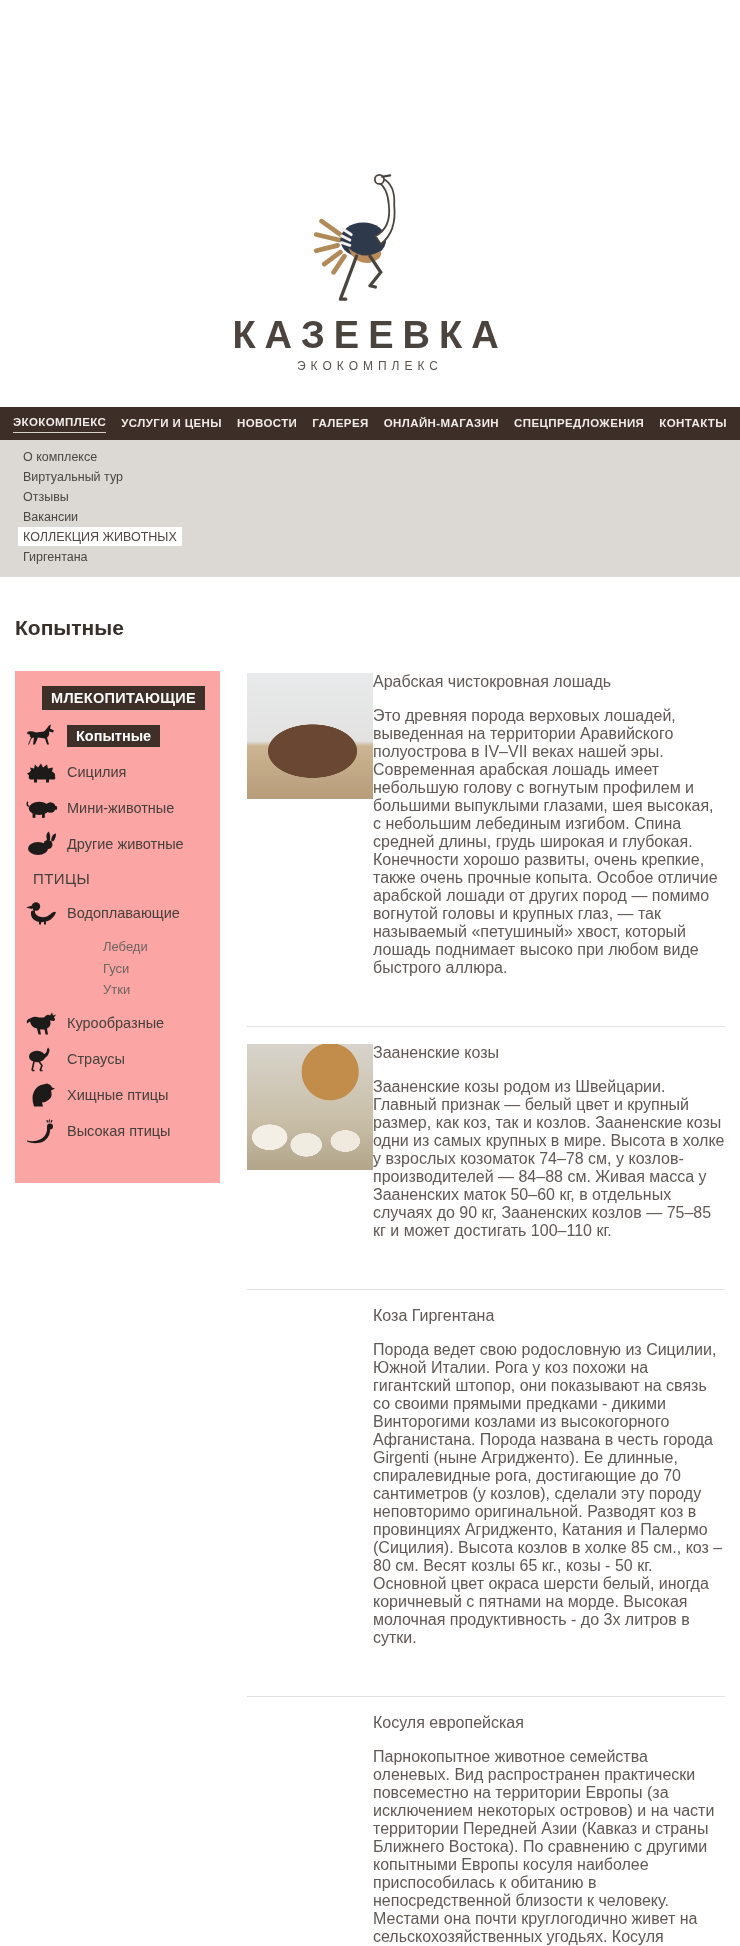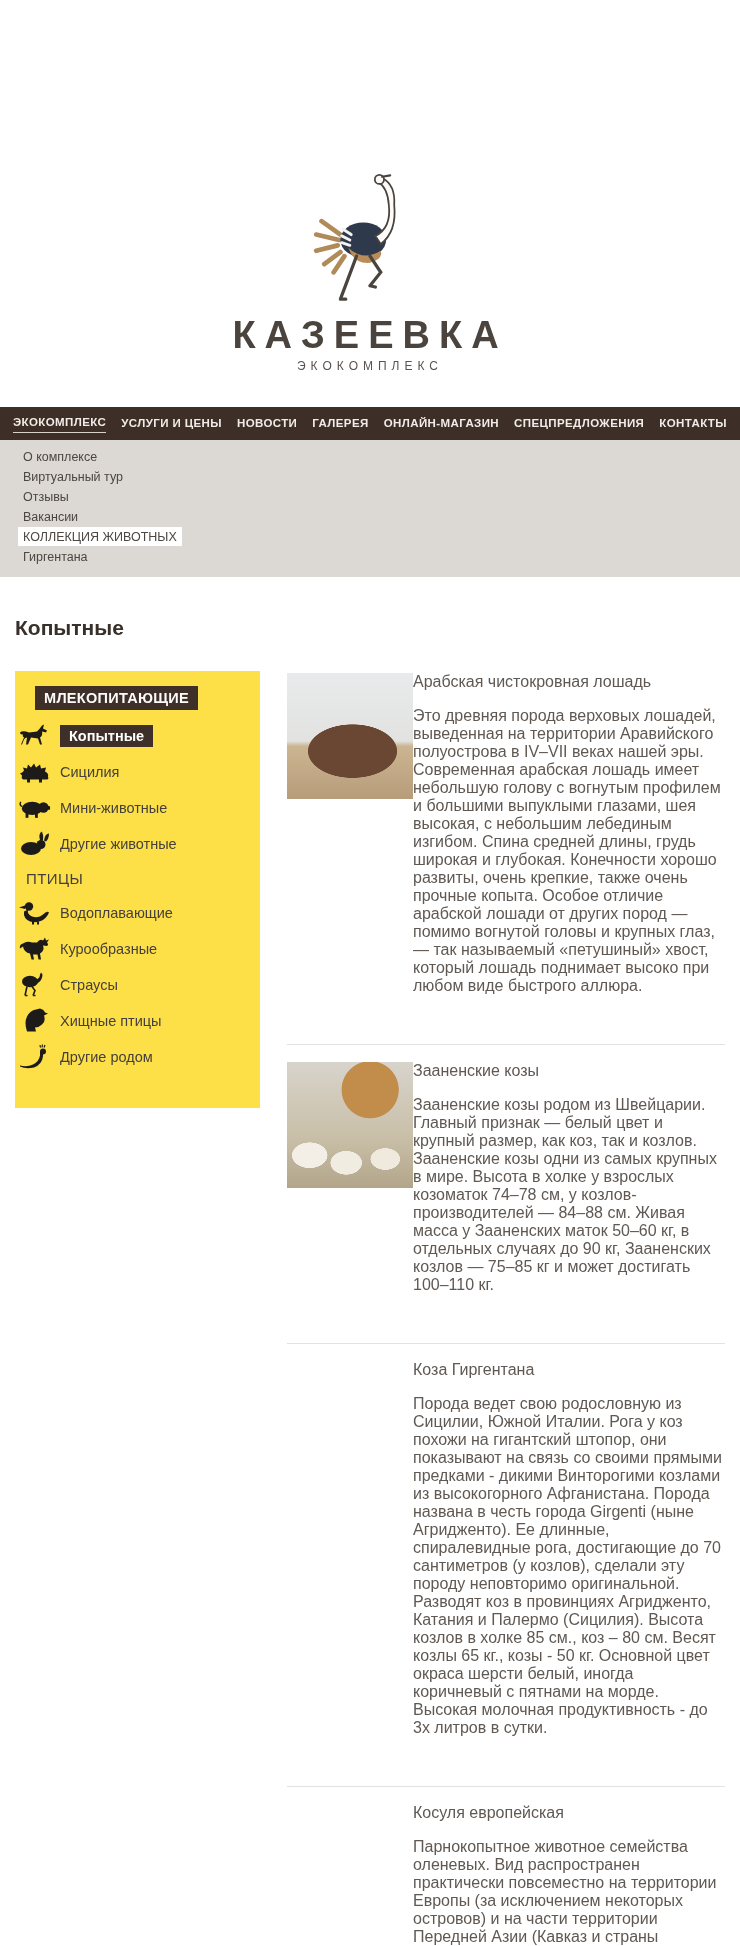--- a/index.html
+++ b/index.html
@@ -35,21 +35,21 @@
   }
   .submenu-item.highlight { background:#ffffff; }
 
   
   .page-title { margin:39px 0 0 15px; font-size:21px; font-weight:bold; color:#38302a; }
 
   
   .layout { display:flex; align-items:flex-start; padding:0 15px; margin-top:31px; }
 
   
-  .sidebar { width:245px; flex:none; background:#fde047; padding:15px 8px 28px 4px; }
+  .sidebar { width:205px; flex:none; background:#fca5a5; padding:15px 8px 28px 11px; }
   .side-badge-header {
     display:inline-block; background:#3e2f28; color:#fdfcfb; font-weight:bold;
     font-size:14.5px; padding:4px 9px; margin:0 0 13px 16px; letter-spacing:.3px;
   }
   .side-item { display:flex; align-items:center; margin-bottom:11px; cursor:pointer; }
   .cat-icon { width:32px; height:25px; flex:none; margin-right:9px; }
   .cat-icon svg { width:32px; height:25px; fill:#1d1b19; }
   .side-label { font-size:14.5px; color:#45403b; }
   .side-label.active { background:#3e2f28; color:#ffffff; padding:3px 9px; font-weight:bold; }
   .side-group-header { font-size:15px; color:#45403b; margin:14px 0 13px 7px; letter-spacing:.4px; }
@@ -259,20 +259,25 @@
     </div>
 
     <div class="side-group-header">ПТИЦЫ</div>
 
     <div class="side-item">
       <span class="cat-icon"><svg>
             <use href="#ic-waterfowl"></use>
           </svg></span>
       <span class="side-label">Водоплавающие</span>
     </div>
+    <div class="side-children">
+      <div class="side-subitem">Лебеди</div>
+      <div class="side-subitem">Гуси</div>
+      <div class="side-subitem">Утки</div>
+    </div>
 
     <div class="side-item">
       <span class="cat-icon"><svg>
             <use href="#ic-chicken"></use>
           </svg></span>
       <span class="side-label">Курообразные</span>
     </div>
 
     <div class="side-item">
       <span class="cat-icon"><svg>
@@ -283,21 +288,21 @@
     <div class="side-item">
       <span class="cat-icon"><svg>
             <use href="#ic-raptor"></use>
           </svg></span>
       <span class="side-label">Хищные птицы</span>
     </div>
     <div class="side-item">
       <span class="cat-icon"><svg>
             <use href="#ic-peacock"></use>
           </svg></span>
-      <span class="side-label">Другие родом</span>
+      <span class="side-label">Высокая птицы</span>
     </div>
   </div>
 
   <div class="main">
 
     <div class="animal-row">
       <div class="photo photo-horse"></div>
       <div class="animal-text">
         <div class="animal-name">Арабская чистокровная лошадь</div>
         <p class="animal-desc">Это древняя порода верховых лошадей, выведенная на территории Аравийского полуострова в IV–VII веках нашей эры. Современная арабская лошадь имеет небольшую голову с вогнутым профилем и большими выпуклыми глазами, шея высокая, с небольшим лебединым изгибом. Спина средней длины, грудь широкая и глубокая. Конечности хорошо развиты, очень крепкие, также очень прочные копыта. Особое отличие арабской лошади от других пород — помимо вогнутой головы и крупных глаз, — так называемый «петушиный» хвост, который лошадь поднимает высоко при любом виде быстрого аллюра.</p>

